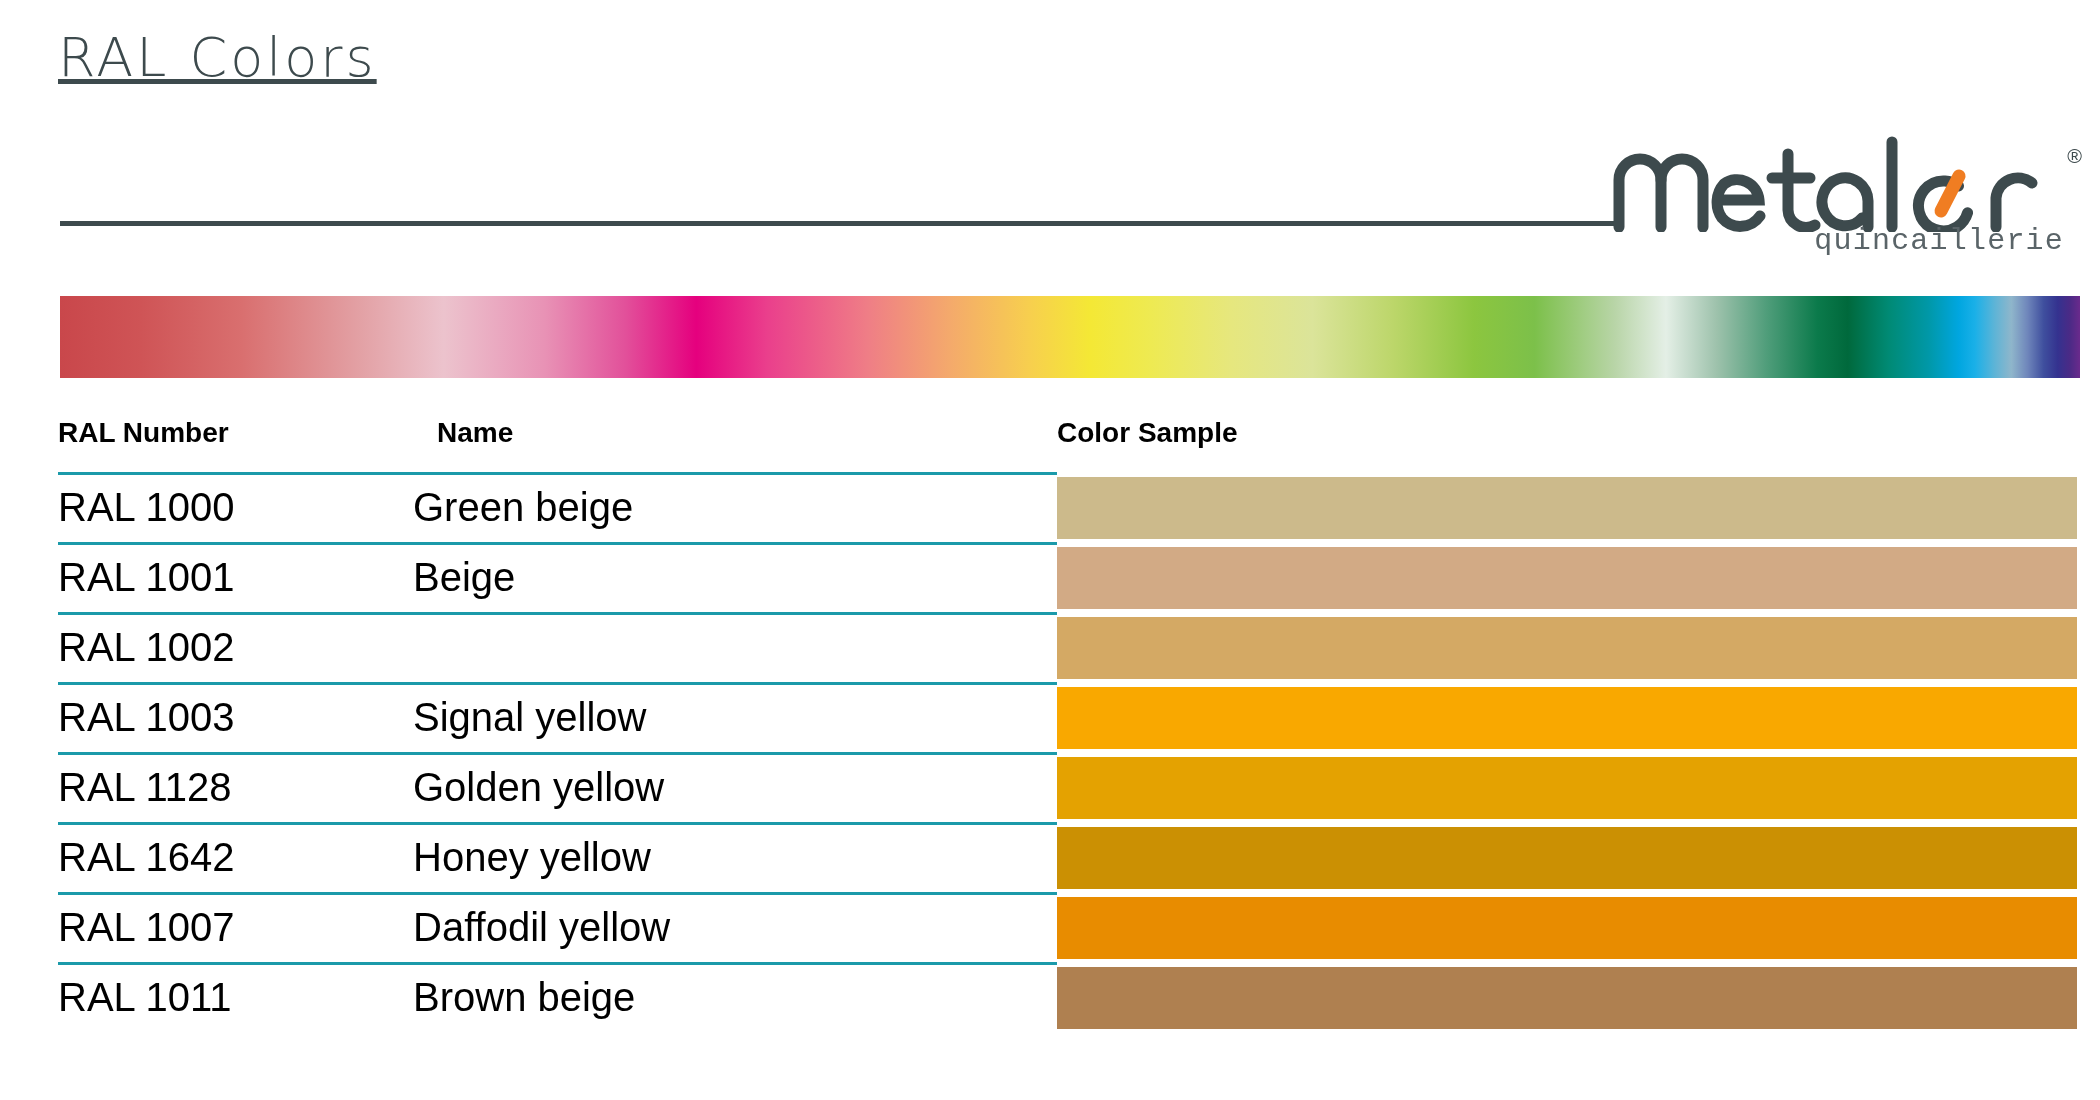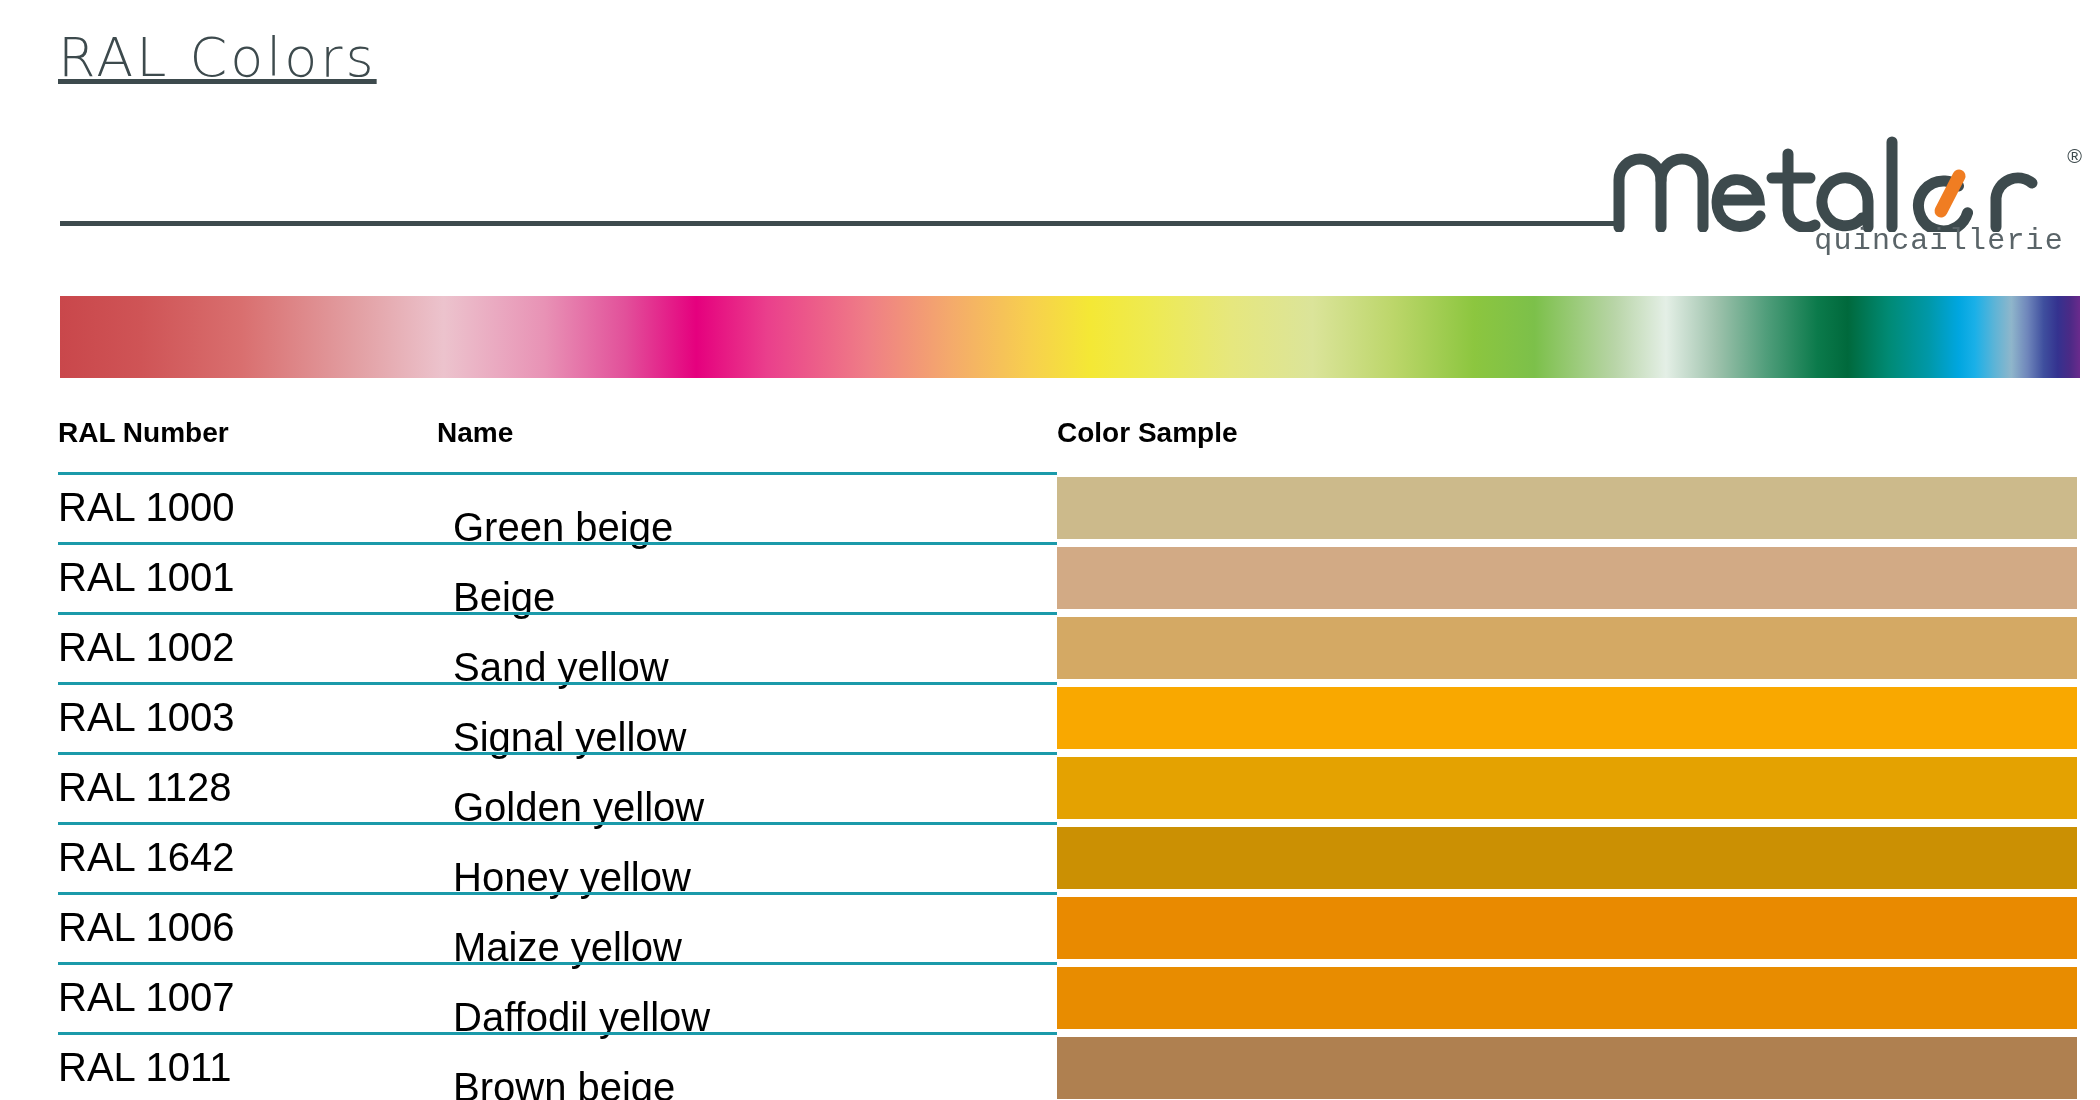--- a/index.html
+++ b/index.html
@@ -170,21 +170,21 @@
   }
   .cell {
     position: absolute;
     top: 0;
     font-size: 40px;
     color: #000000;
     white-space: nowrap;
     line-height: 70px;
   }
   .cell.col-num  { left: 58px; }
-  .cell.col-name { left: 453px; margin-top: 20px; }
+  .cell.col-name { left: 413px; }
 
   .swatch {
     position: absolute;
     left: 1057px;
     top: 5px;
     width: 1020px;
     height: 62px;
   }
 </style>
 </head>
@@ -243,21 +243,20 @@
       </div>
       <div class="row">
         <div class="row-divider" style="background: rgb(27, 154, 170);"></div>
         <div class="cell col-num">RAL 1001</div>
         <div class="cell col-name">Beige</div>
         <div class="swatch" style="background: rgb(210, 170, 133);"></div>
       </div>
       <div class="row">
         <div class="row-divider" style="background: rgb(27, 154, 170);"></div>
         <div class="cell col-num">RAL 1002</div>
-        <div class="cell col-name">Sand yellow</div>
         <div class="swatch" style="background: rgb(212, 169, 100);"></div>
       </div>
       <div class="row">
         <div class="row-divider" style="background: rgb(27, 154, 170);"></div>
         <div class="cell col-num">RAL 1003</div>
         <div class="cell col-name">Signal yellow</div>
         <div class="swatch" style="background: rgb(249, 168, 0);"></div>
       </div>
       <div class="row">
         <div class="row-divider" style="background: rgb(27, 154, 170);"></div>
@@ -266,26 +265,20 @@
         <div class="swatch" style="background: rgb(228, 162, 1);"></div>
       </div>
       <div class="row">
         <div class="row-divider" style="background: rgb(27, 154, 170);"></div>
         <div class="cell col-num">RAL 1642</div>
         <div class="cell col-name">Honey yellow</div>
         <div class="swatch" style="background: rgb(203, 144, 3);"></div>
       </div>
       <div class="row">
         <div class="row-divider" style="background: rgb(27, 154, 170);"></div>
-        <div class="cell col-num">RAL 1006</div>
-        <div class="cell col-name">Maize yellow</div>
-        <div class="swatch" style="background: rgb(233, 138, 0);"></div>
-      </div>
-      <div class="row">
-        <div class="row-divider" style="background: rgb(27, 154, 170);"></div>
         <div class="cell col-num">RAL 1007</div>
         <div class="cell col-name">Daffodil yellow</div>
         <div class="swatch" style="background: rgb(232, 140, 0);"></div>
       </div>
       <div class="row">
         <div class="row-divider" style="background: rgb(27, 154, 170);"></div>
         <div class="cell col-num">RAL 1011</div>
         <div class="cell col-name">Brown beige</div>
         <div class="swatch" style="background: rgb(175, 128, 80);"></div>
       </div>

